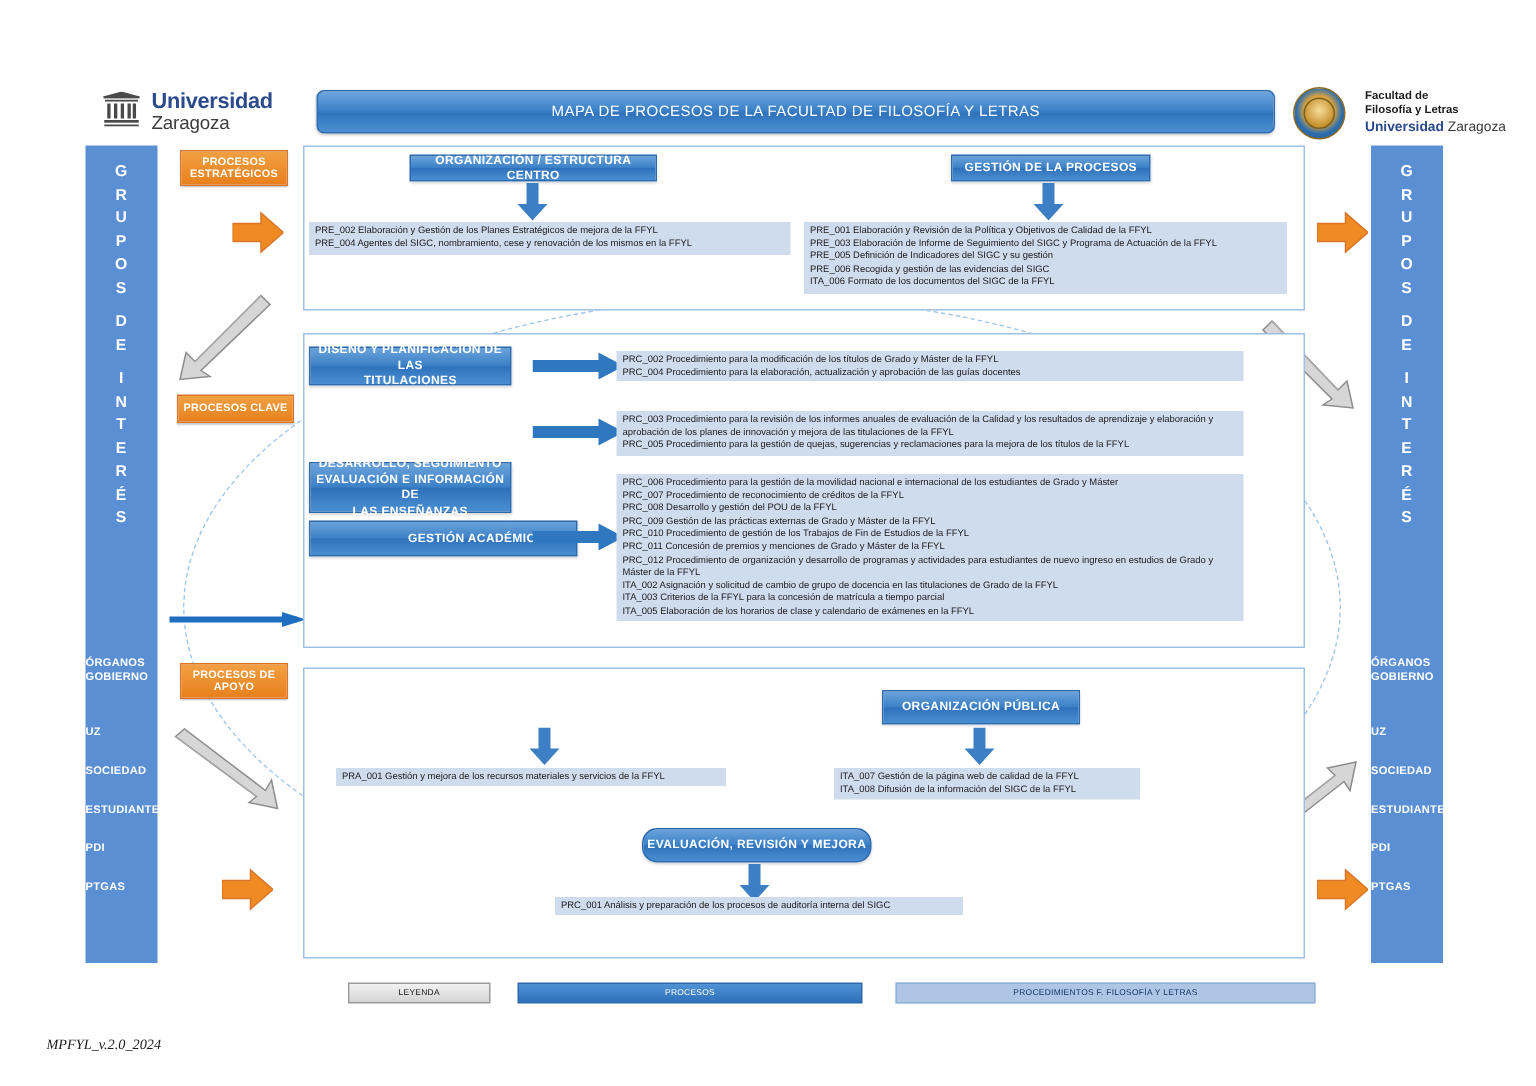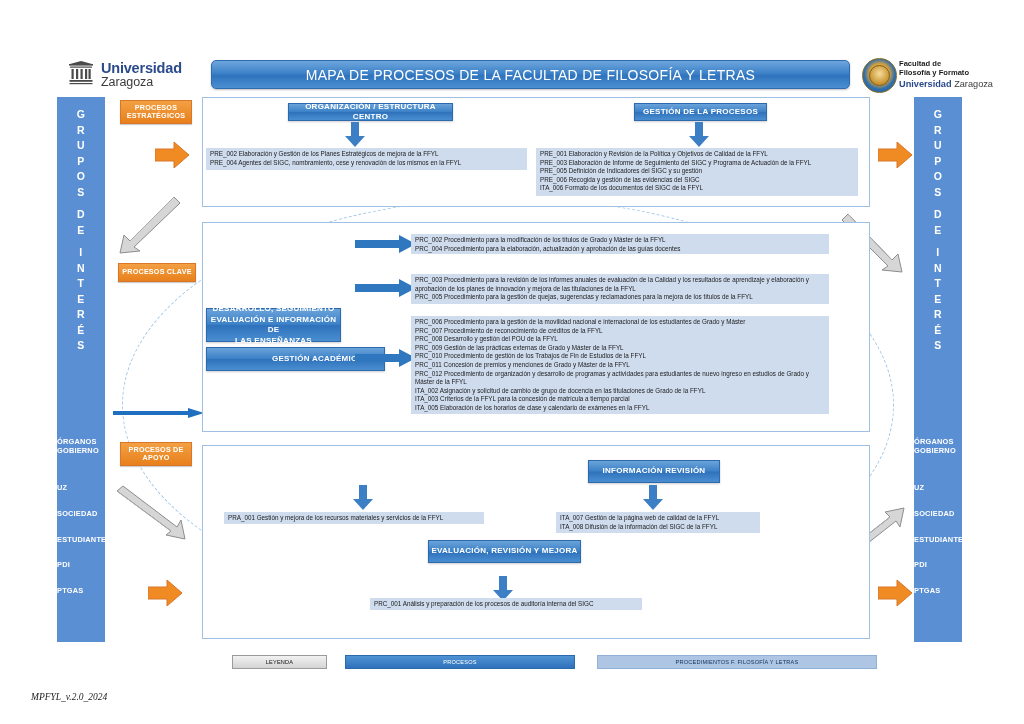--- a/index.html
+++ b/index.html
@@ -19,23 +19,23 @@
   .uz-text .l2{font-size:12.5px;color:#3b3b3b;letter-spacing:-0.1px;}
 
   .title-bar{
     position:absolute;left:211px;top:60px;width:637px;height:27px;
     border-radius:5px;
     background:linear-gradient(180deg,#6ea6dd 0%,#3d82c8 45%,#2f73bd 55%,#4c90d2 100%);
     border:1px solid #2f6bb0;
     box-shadow:0 1px 2px rgba(0,0,0,.25);
     display:flex;align-items:center;justify-content:center;
   }
-  .title-bar span{color:#ffffff;font-size:14px;letter-spacing:.3px;}
-
-  .fac-logo{position:absolute;left:862px;top:55px;width:160px;height:40px;display:flex;align-items:center;gap:2px;}
+  .title-bar span{color:#ffffff;font-size:10px;letter-spacing:.3px;}
+
+  .fac-logo{position:absolute;left:862px;top:55px;width:160px;height:40px;display:flex;align-items:center;gap:13px;}
   .fac-seal{width:33px;height:33px;border-radius:50%;
     background:radial-gradient(circle at 50% 45%,#f0c96a 0%,#d9a33d 40%,#2f6fae 62%,#21548a 100%);
     border:1.5px solid #8a6b20;position:relative;flex:0 0 auto;}
   .fac-seal:after{content:"";position:absolute;left:6px;top:6px;right:6px;bottom:6px;border-radius:50%;
     background:radial-gradient(circle at 50% 40%,#f6dd9c,#c8922f 70%);border:1px solid #7d5f1c;}
   .fac-text{line-height:1.18;}
   .fac-text .f1,.fac-text .f2{font-size:7.6px;font-weight:bold;color:#1c1c1c;}
   .fac-text .f3{font-size:9.2px;color:#2b4a8b;font-weight:bold;margin-top:1px;}
   .fac-text .f3 em{font-style:normal;font-weight:normal;color:#3b3b3b;}
 
@@ -122,21 +122,21 @@
   </div>
 
   <div class="title-bar">
     <span>MAPA DE PROCESOS DE LA FACULTAD DE FILOSOFÍA Y LETRAS</span>
   </div>
 
   <div class="fac-logo">
     <div class="fac-seal"></div>
     <div class="fac-text">
       <div class="f1">Facultad de</div>
-      <div class="f2">Filosofía y Formato</div>
+      <div class="f2">Filosofía y Letras</div>
       <div class="f3"><span>Universidad</span><em> Zaragoza</em></div>
     </div>
   </div>
 
   <div class="ellipse"></div>
 
   <div class="side-col left">
     <div class="vert">
         <div>G</div>
         <div>R</div>
@@ -250,21 +250,21 @@
 
   <div class="blue-line" style="left:113px;top:411px;width:85px;height:4px;"></div>
   <div class="oarrow" style="left:188px;top:404px;width:16px;height:18px;">
     <svg width="16" height="18" viewBox="0 0 16 18">
         <polygon points="0,4 0,14 16,9" fill="#1f6fc0"></polygon>
       </svg>
   </div>
 
   <div class="panel" style="left:202px;top:97px;width:666px;height:108px;"></div>
 
-  <div class="phead" style="left:288px;top:103px;width:163px;height:16px;justify-content:flex-end;">
+  <div class="phead" style="left:273px;top:103px;width:163px;height:16px;justify-content:flex-end;">
     <span>ORGANIZACIÓN / ESTRUCTURA CENTRO</span>
   </div>
   <div class="darrow" style="left:344px;top:122px;">
     <svg width="22" height="26" viewBox="0 0 22 26">
         <polygon points="7,0 15,0 15,14 21,14 11,25 1,14 7,14" fill="#3d7fc4"></polygon>
       </svg>
   </div>
   <div class="pbox" style="left:206px;top:148px;width:321px;height:22px;">
     <div>PRE_002 Elaboración y Gestión de los Planes Estratégicos de mejora de la FFYL</div>
     <div>PRE_004 Agentes del SIGC, nombramiento, cese y renovación de los mismos en la FFYL</div>
@@ -281,20 +281,23 @@
   <div class="pbox" style="left:536px;top:148px;width:322px;height:48px;">
     <div>PRE_001 Elaboración y Revisión de la Política y Objetivos de Calidad de la FFYL</div>
     <div>PRE_003 Elaboración de Informe de Seguimiento del SIGC y Programa de Actuación de la FFYL</div>
     <div>PRE_005 Definición de Indicadores del SIGC y su gestión</div>
     <div>PRE_006 Recogida y gestión de las evidencias del SIGC</div>
     <div>ITA_006 Formato de los documentos del SIGC de la FFYL</div>
   </div>
 
   <div class="panel" style="left:202px;top:222px;width:666px;height:208px;"></div>
 
+  <div class="phead" style="left:206px;top:231px;width:133px;height:24px;">
+    <span>DISEÑO Y PLANIFICACIÓN DE LAS<br>TITULACIONES</span>
+  </div>
   <div class="rarrow" style="left:355px;top:235px;">
     <svg width="62" height="18" viewBox="0 0 62 18">
         <polygon points="0,5 44,5 44,0 61,9 44,18 44,13 0,13" fill="#2f77be"></polygon>
       </svg>
   </div>
   <div class="pbox" style="left:411px;top:234px;width:418px;height:20px;">
     <div>PRC_002 Procedimiento para la modificación de los títulos de Grado y Máster de la FFYL</div>
     <div>PRC_004 Procedimiento para la elaboración, actualización y aprobación de las guías docentes</div>
   </div>
 
@@ -337,33 +340,33 @@
   <div class="darrow" style="left:352px;top:485px;">
     <svg width="22" height="26" viewBox="0 0 22 26">
         <polygon points="7,0 15,0 15,14 21,14 11,25 1,14 7,14" fill="#3d7fc4"></polygon>
       </svg>
   </div>
   <div class="pbox" style="left:224px;top:512px;width:260px;height:12px;">
     <div>PRA_001 Gestión y mejora de los recursos materiales y servicios de la FFYL</div>
   </div>
 
   <div class="phead" style="left:588px;top:460px;width:130px;height:21px;">
-    <span>INFORMACIÓN REVISIÓN</span>
+    <span>ORGANIZACIÓN PÚBLICA</span>
   </div>
   <div class="darrow" style="left:642px;top:485px;">
     <svg width="22" height="26" viewBox="0 0 22 26">
         <polygon points="7,0 15,0 15,14 21,14 11,25 1,14 7,14" fill="#3d7fc4"></polygon>
       </svg>
   </div>
   <div class="pbox" style="left:556px;top:512px;width:204px;height:21px;">
     <div>ITA_007 Gestión de la página web de calidad de la FFYL</div>
     <div>ITA_008 Difusión de la información del SIGC de la FFYL</div>
   </div>
 
-  <div class="phead" style="left:428px;top:540px;width:151px;height:21px;">
+  <div class="phead" style="left:428px;top:552px;width:151px;height:21px;border-radius:10px;">
     <span>EVALUACIÓN, REVISIÓN Y MEJORA</span>
   </div>
   <div class="darrow" style="left:492px;top:576px;">
     <svg width="22" height="26" viewBox="0 0 22 26">
         <polygon points="7,0 15,0 15,14 21,14 11,25 1,14 7,14" fill="#3d7fc4"></polygon>
       </svg>
   </div>
   <div class="pbox" style="left:370px;top:598px;width:272px;height:12px;">
     <div>PRC_001 Análisis y preparación de los procesos de auditoría interna del SIGC</div>
   </div>

